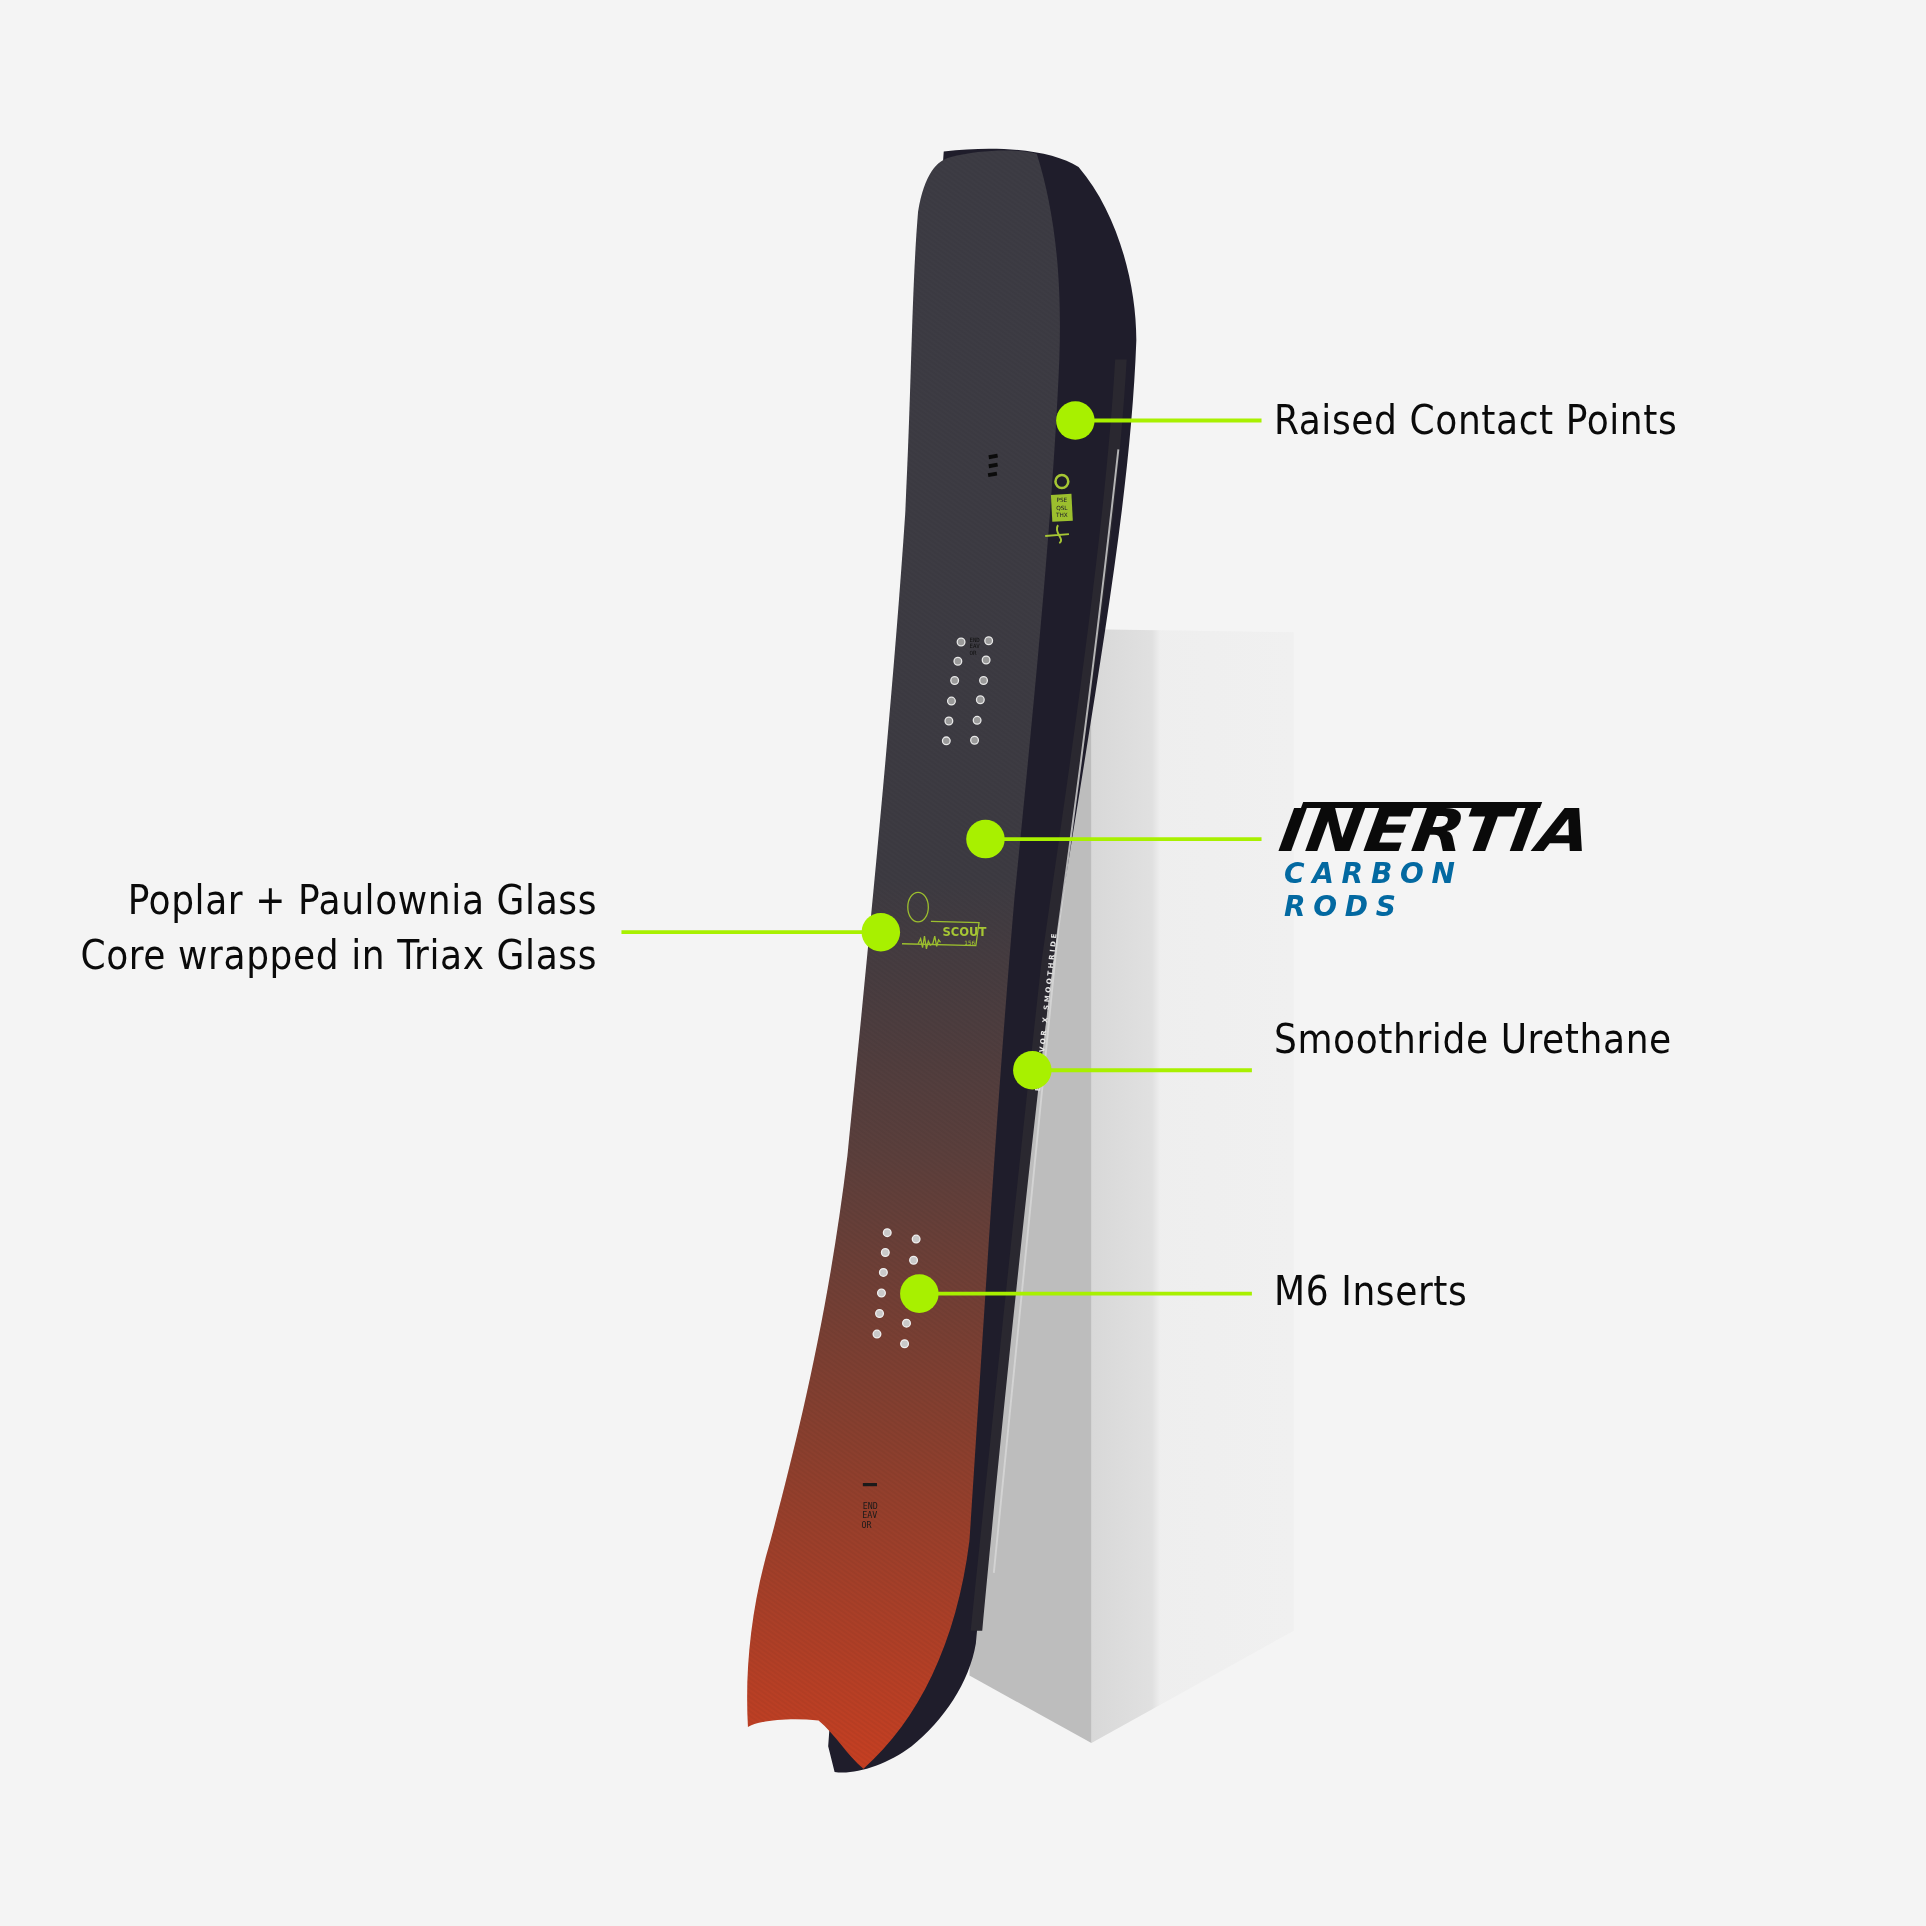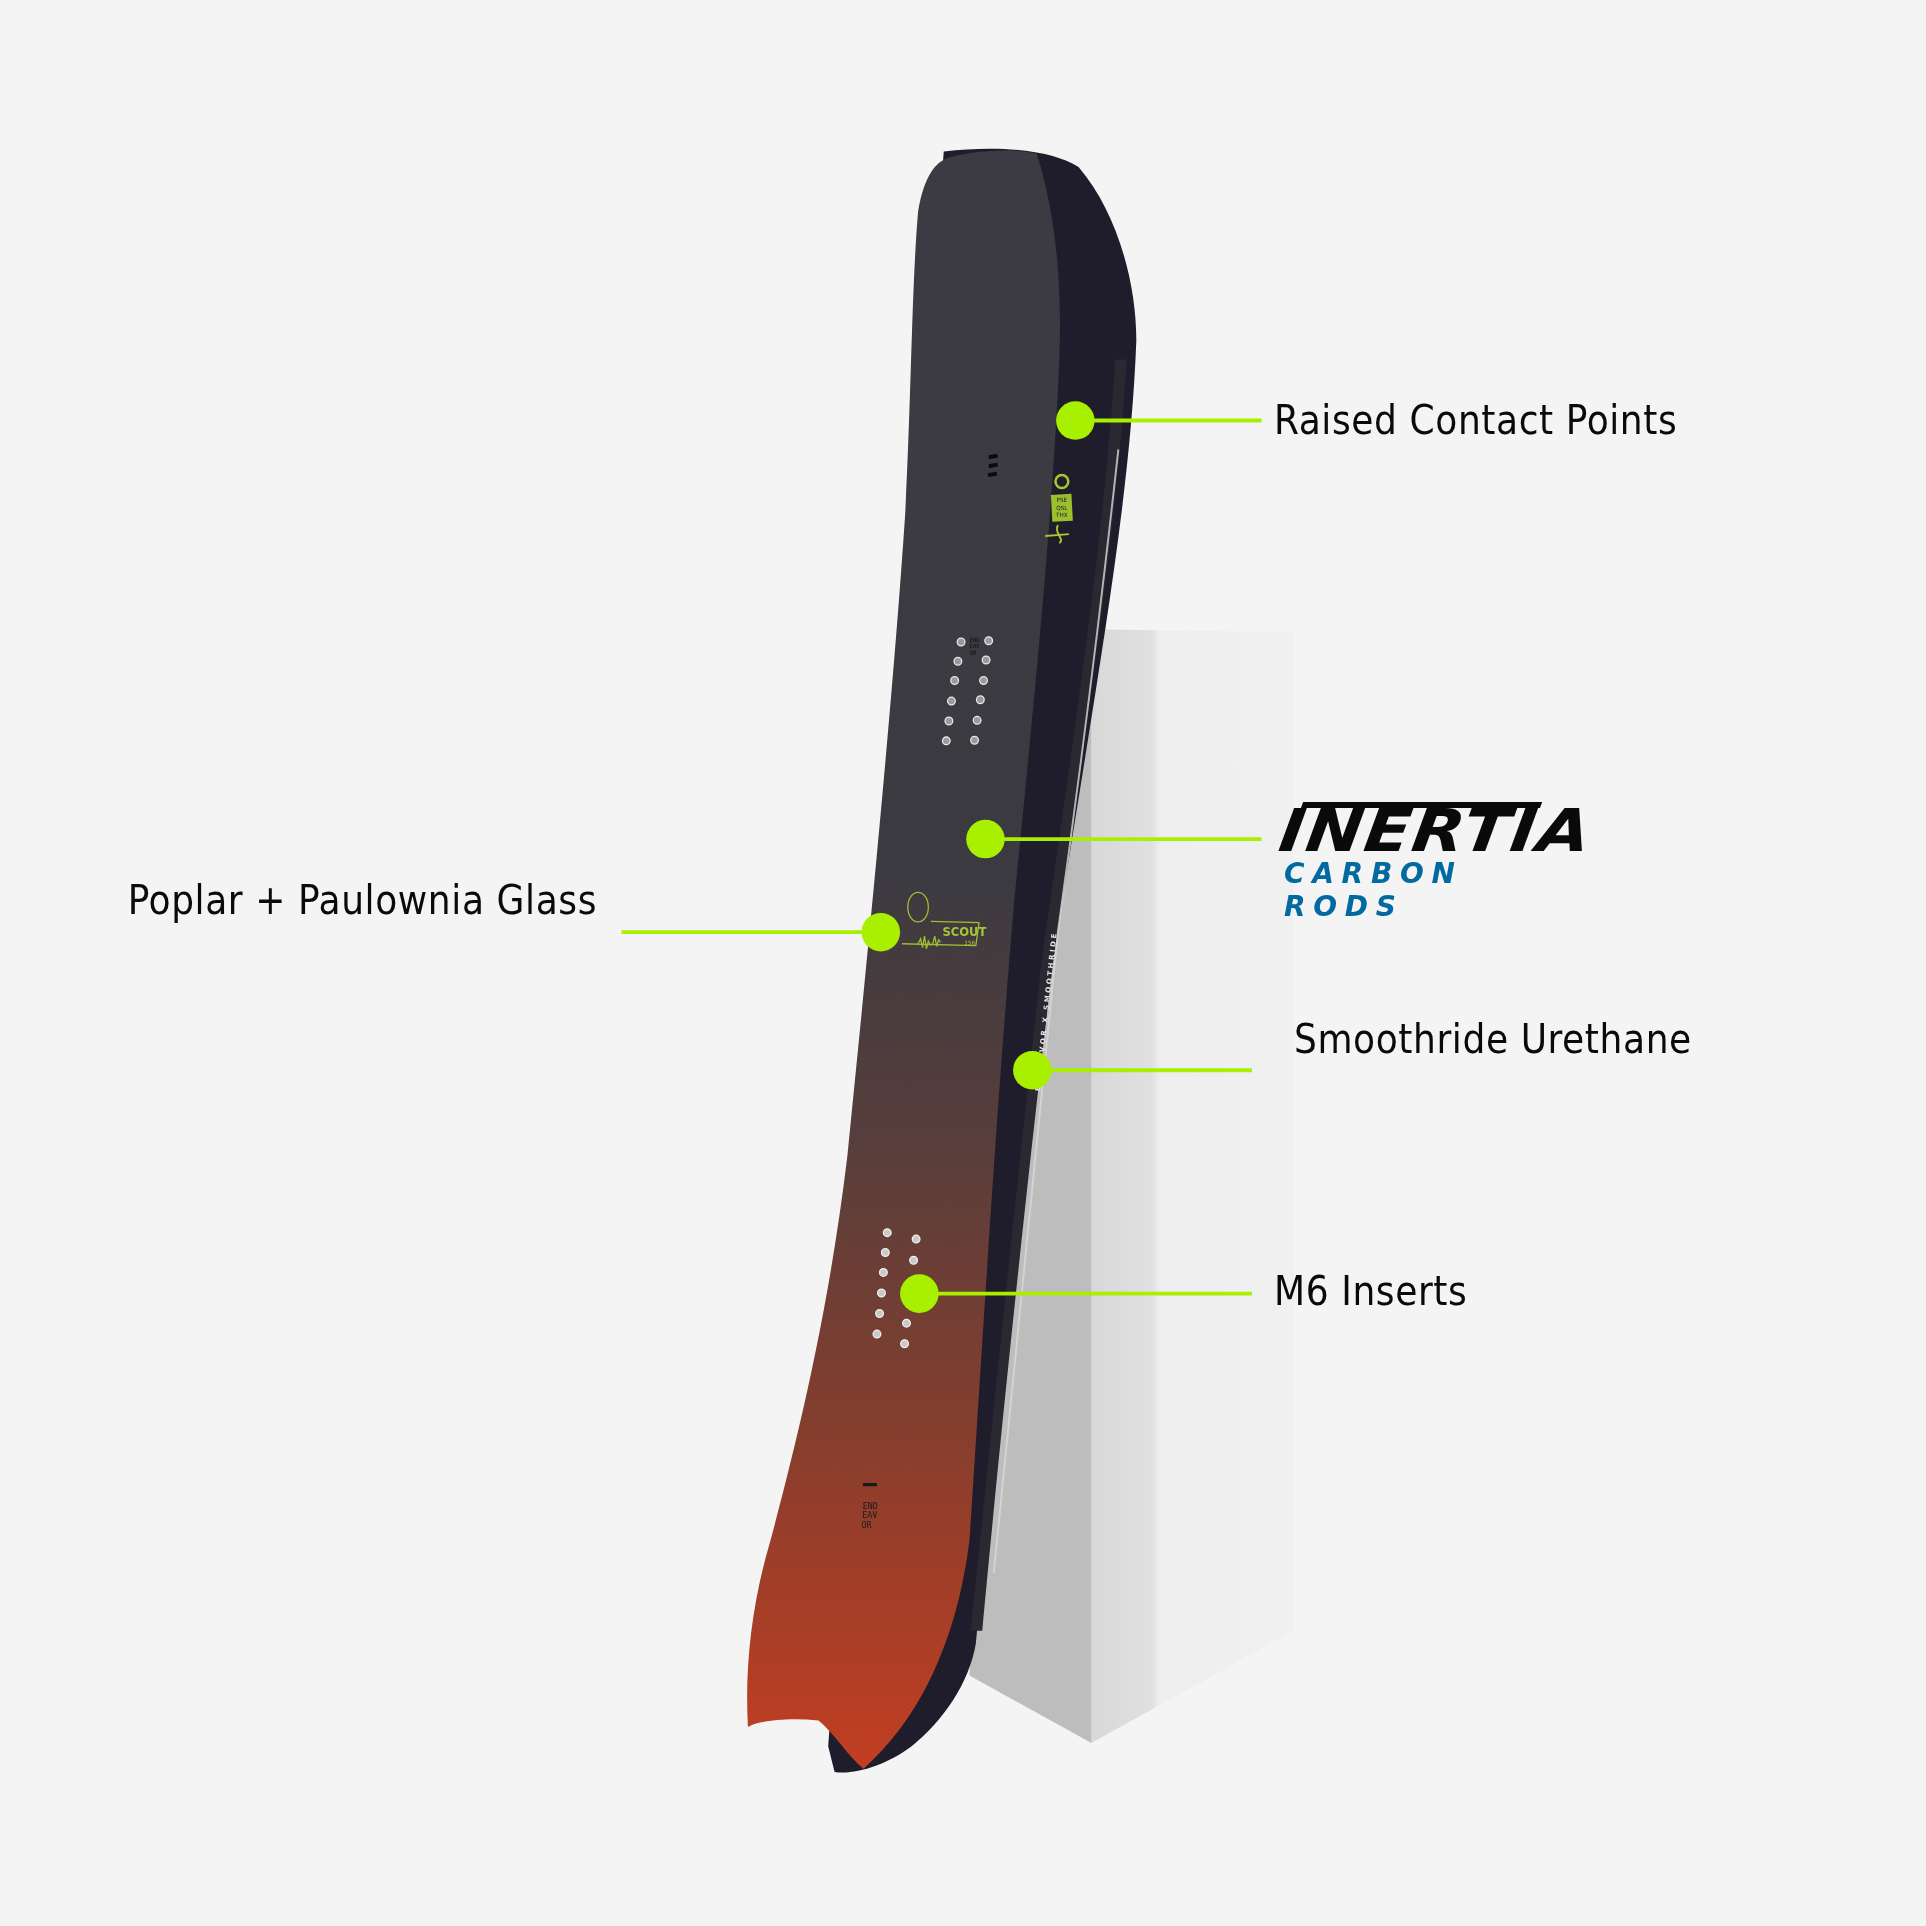--- a/index.html
+++ b/index.html
@@ -176,22 +176,23 @@
 </div>
 
 <div class="logo-inertia">
   <div class="logo-bar"></div>
   <div class="logo-main">INERTIA</div>
   <div class="logo-sub">CARBON RODS</div>
 </div>
 
 <div class="label right" style="left:64px; width:533px; top:873px;">
   <div>Poplar + Paulownia Glass</div>
+  <div>Core wrapped in Triax Glass</div>
 </div>
 
-<div class="label" style="left:1274px; top:1012px;margin-left:20px;">
+<div class="label" style="left:1274px; top:1012px;">
   <div>Smoothride Urethane</div>
 </div>
 
 <div class="label" style="left:1274px; top:1264px;text-align:center;">
   <span>M6 Inserts</span>
 </div>
 
 
 </body></html>

